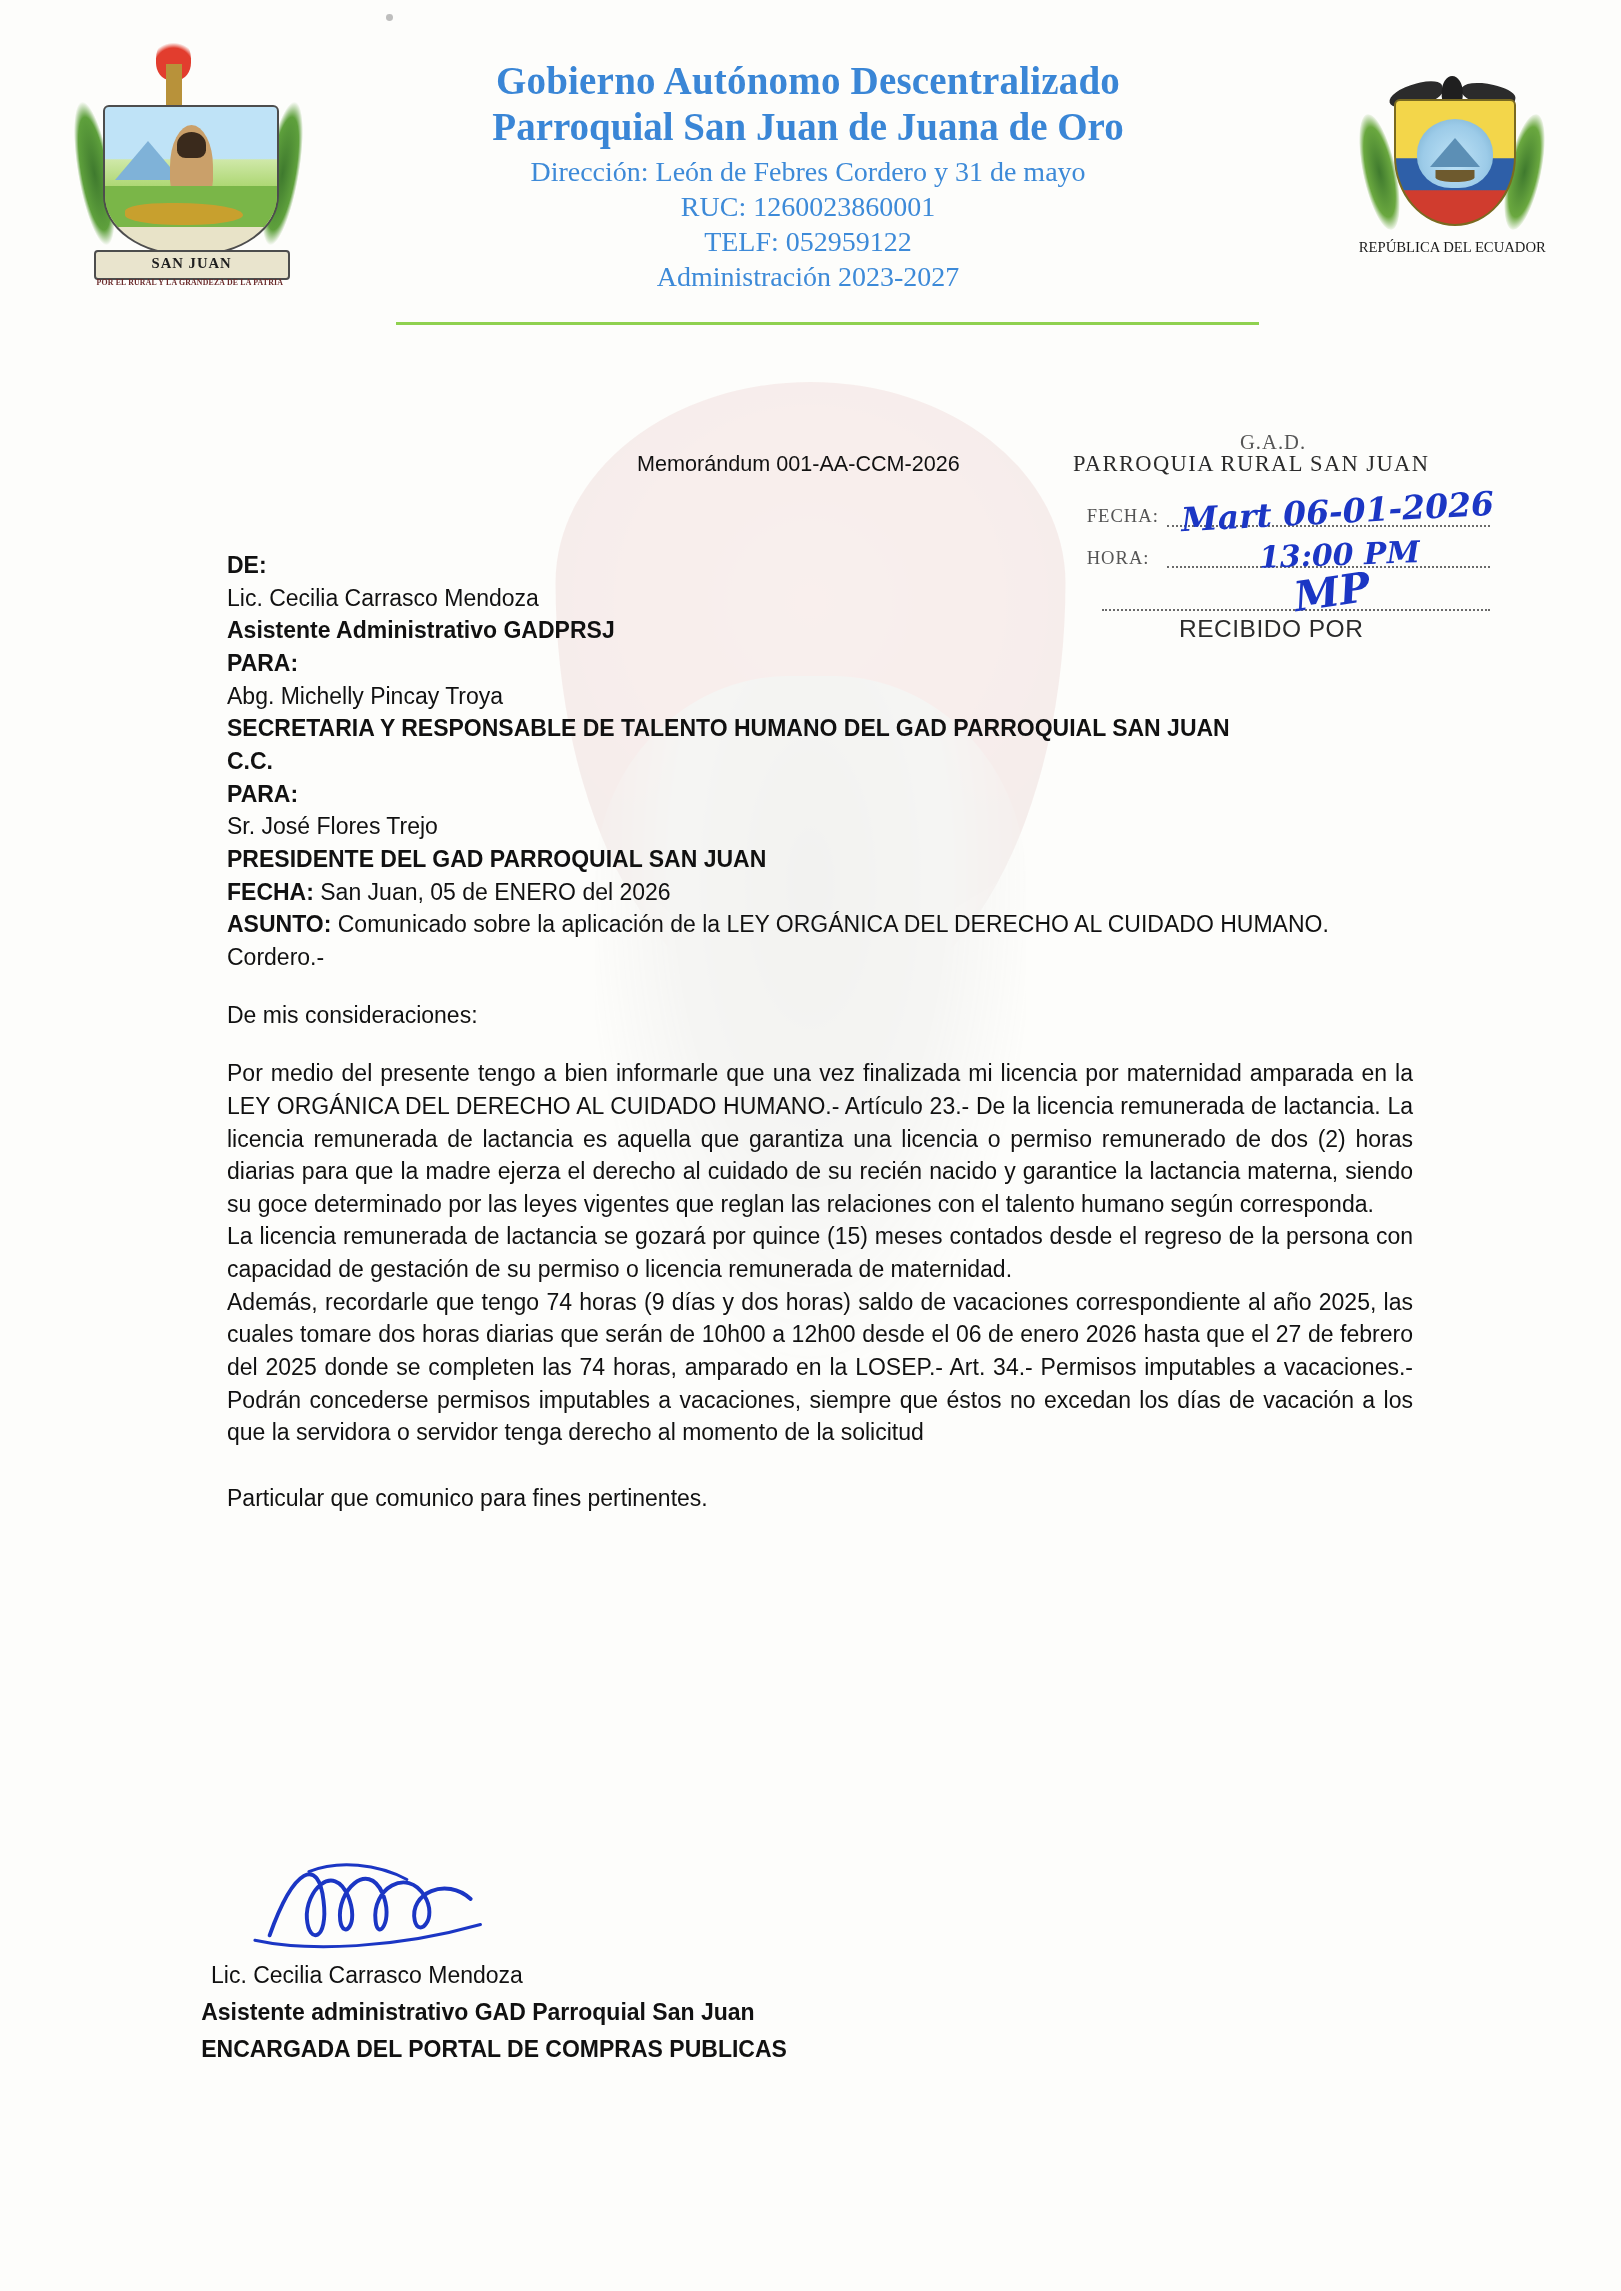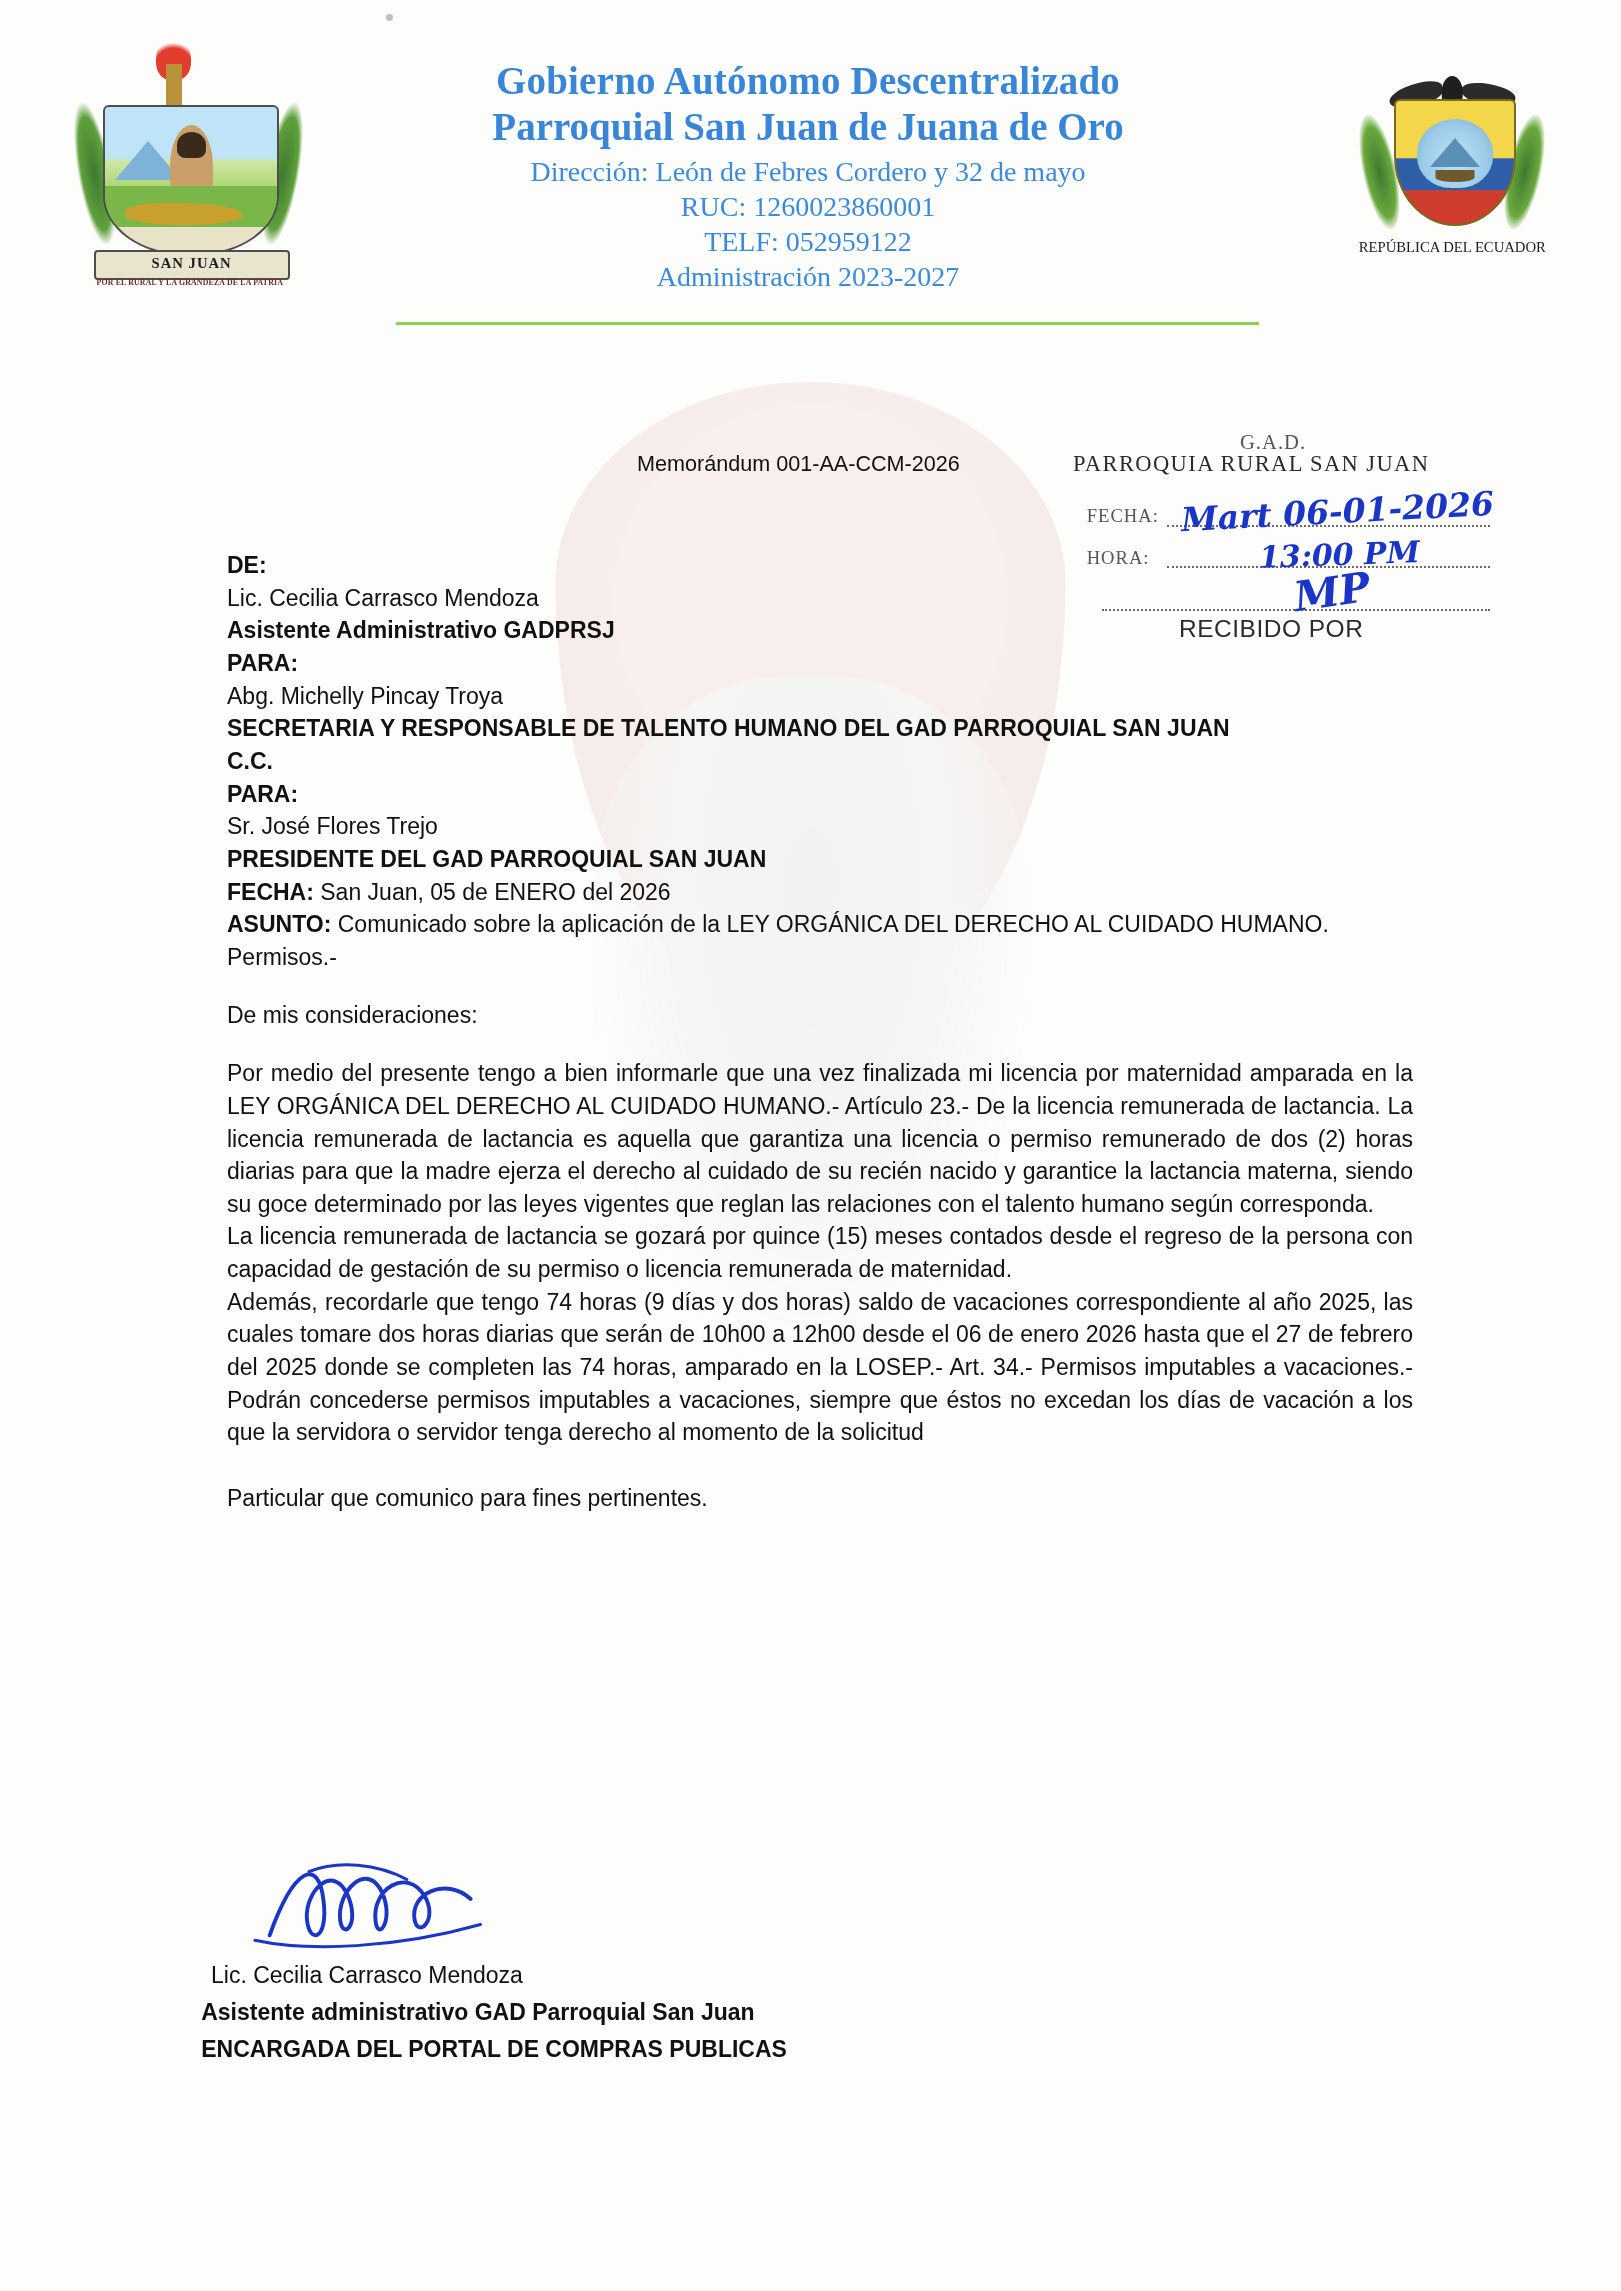--- a/index.html
+++ b/index.html
@@ -518,21 +518,21 @@
       <div class="crocodile"></div>
     </div>
     <div class="banner">SAN JUAN</div>
     <div class="banner-sub">POR EL RURAL Y LA GRANDEZA DE LA PATRIA</div>
   </div>
 
   <div class="header">
     <div class="header-center">
       <div class="h-line1">Gobierno Autónomo Descentralizado</div>
       <div class="h-line2">Parroquial San Juan de Juana de Oro</div>
-      <div class="h-line3">Dirección: León de Febres Cordero y 32 de mayo</div>
+      <div class="h-line3">Dirección: León de Febres Cordero y 31 de mayo</div>
       <div class="h-line4">RUC: 1260023860001</div>
       <div class="h-line5">TELF: 052959122</div>
       <div class="h-line6">Administración 2023-2027</div>
     </div>
     <div class="header-rule"></div>
   </div>
 
   <div class="coat-right">
     <div class="laurel2-l"></div>
     <div class="laurel2-r"></div>
@@ -571,21 +571,21 @@
     <p class="line b">Asistente Administrativo GADPRSJ</p>
     <p class="line b">PARA:</p>
     <p class="line">Abg. Michelly Pincay Troya</p>
     <p class="line b">SECRETARIA Y RESPONSABLE DE TALENTO HUMANO DEL GAD PARROQUIAL SAN JUAN</p>
     <p class="line b">C.C.</p>
     <p class="line b">PARA:</p>
     <p class="line">Sr. José Flores Trejo</p>
     <p class="line b">PRESIDENTE DEL GAD PARROQUIAL SAN JUAN</p>
     <p class="line"><span class="b">FECHA:</span><span> San Juan, 05 de ENERO del 2026</span></p>
     <p class="para"><span class="b">ASUNTO:</span><span> Comunicado sobre la aplicación de la LEY ORGÁNICA DEL DERECHO AL CUIDADO HUMANO.</span></p>
-    <p class="line">Permisos.-</p>
+    <p class="line">Cordero.-</p>
 
     <div class="gap-md"></div>
     <p class="line">De mis consideraciones:</p>
 
     <div class="gap-md"></div>
     <p class="para">Por medio del presente tengo a bien informarle que una vez finalizada mi licencia por maternidad amparada en la LEY ORGÁNICA DEL DERECHO AL CUIDADO HUMANO.- Artículo 23.- De la licencia remunerada de lactancia. La licencia remunerada de lactancia es aquella que garantiza una licencia o permiso remunerado de dos (2) horas diarias para que la madre ejerza el derecho al cuidado de su recién nacido y garantice la lactancia materna, siendo su goce determinado por las leyes vigentes que reglan las relaciones con el talento humano según corresponda.</p>
     <p class="para">La licencia remunerada de lactancia se gozará por quince (15) meses contados desde el regreso de la persona con capacidad de gestación de su permiso o licencia remunerada de maternidad.</p>
     <p class="para">Además, recordarle que tengo 74 horas (9 días y dos horas) saldo de vacaciones correspondiente al año 2025, las cuales tomare dos horas diarias que serán de 10h00 a 12h00 desde el 06 de enero 2026 hasta que el 27 de febrero del 2025 donde se completen las 74 horas, amparado en la LOSEP.- Art. 34.- Permisos imputables a vacaciones.- Podrán concederse permisos imputables a vacaciones, siempre que éstos no excedan los días de vacación a los que la servidora o servidor tenga derecho al momento de la solicitud</p>
 
     <div class="gap-lg"></div>

